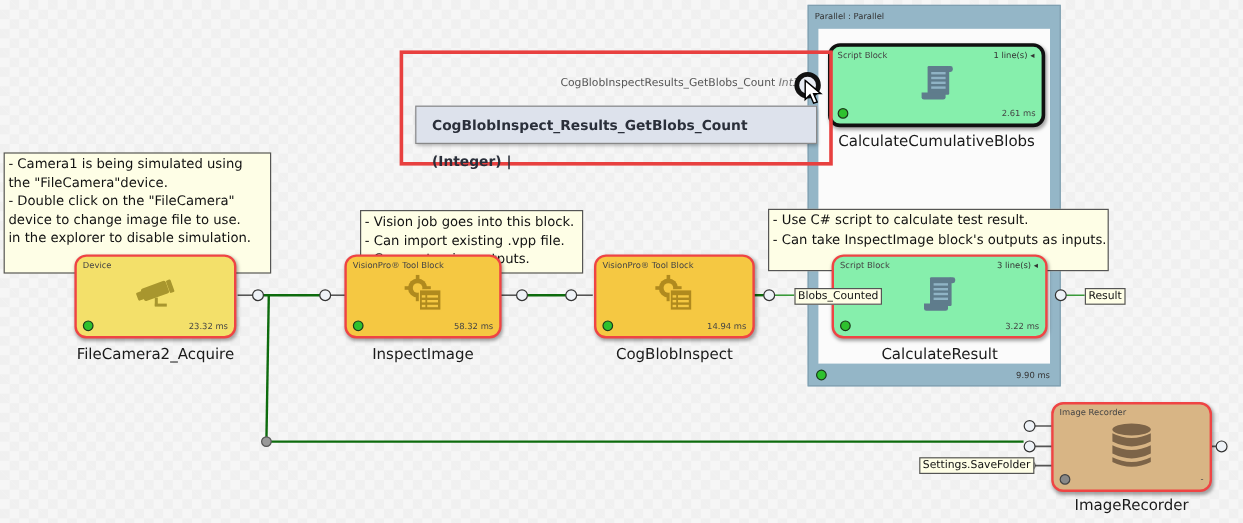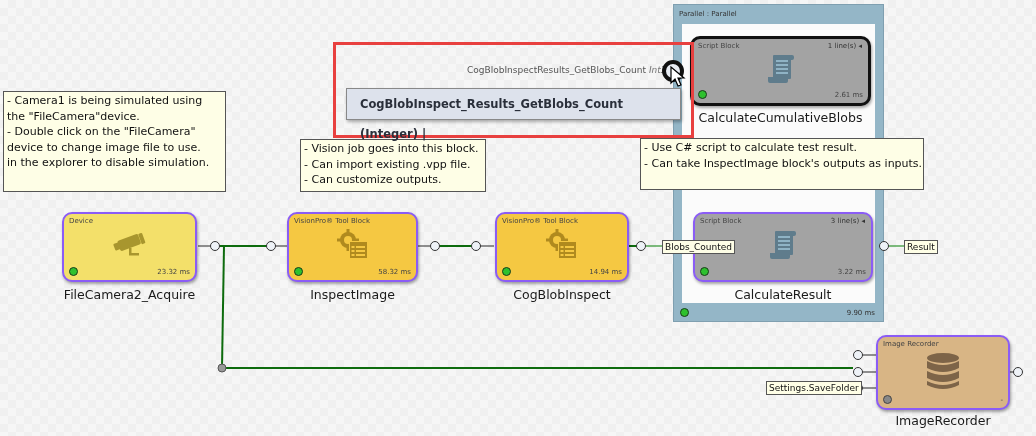--- a/index.html
+++ b/index.html
@@ -9,41 +9,41 @@
     background-color:#f6f6f6;
     background-image:
       linear-gradient(45deg, #f0f0f0 25%, transparent 25%, transparent 75%, #f0f0f0 75%),
       linear-gradient(45deg, #f0f0f0 25%, transparent 25%, transparent 75%, #f0f0f0 75%);
     background-size:16px 16px;
     background-position:0 0, 8px 8px;
   }
   .abs { position:absolute; }
   svg.wires { position:absolute; left:0; top:0; width:1036px; height:436px; }
   .node {
-    position:absolute; border:2px solid #8b5cf6; border-radius:10px;
+    position:absolute; border:2px solid #ef4444; border-radius:10px;
     box-sizing:border-box; box-shadow:1px 2px 3px rgba(0,0,0,0.35);
   }
   .node.yellow-d { background:#f3e06a; }
   .node.yellow { background:#f5c842;text-align:center; }
-  .node.blue { background:#a3a3a3; }
+  .node.blue { background:#86efac; }
   .node.tan { background:#d8b585; }
   .node.selected { border:3px solid #111; }
   .node .kind { position:absolute; left:5px; top:3px; font-size:7px; color:#444; }
   .node .lines { position:absolute; right:6px; top:3px; font-size:7px; color:#333; }
   .node .time { position:absolute; right:5px; bottom:4px; font-size:7px; color:#444; }
   .node .dot { position:absolute; left:5px; bottom:4px; width:9px; height:9px; border-radius:50%;
     background:#2ec12e; border:1px solid #1a3a1a; box-sizing:border-box; }
   .node .dot.gray { background:#888; border-color:#444; }
   .node .icon { position:absolute; left:50%; top:50%; transform:translate(-50%,-50%); }
   .caption { position:absolute; font-size:12.5px; color:#1a1a1a; text-align:center; white-space:nowrap; }
   .port { position:absolute; width:10px; height:10px; border-radius:50%; background:#eef2f7;
     border:1.5px solid #333; box-sizing:border-box; }
   .note {
     position:absolute; background:#fefee6; border:1px solid #555; box-sizing:border-box;
-    font-size:11px; line-height:15.5px; color:#111; padding:1px 3px; white-space:nowrap;
+    font-size:11px; line-height:15.5px; color:#111; padding:1px 3px; white-space:nowrap;margin-top:36px;
   }
   .tag {
     position:absolute; background:#fefee6; border:1px solid #555; font-size:9px; padding:0 2px;
     line-height:12px; color:#111; white-space:nowrap;
   }
   .parallel {
     position:absolute; left:673px; top:4px; width:211px; height:318px; background:#94b6c7;
     box-sizing:border-box; border:1px solid #7f9fb0;
   }
   .parallel .ptitle { position:absolute; left:5px; top:5px; font-size:7px; color:#333; }

